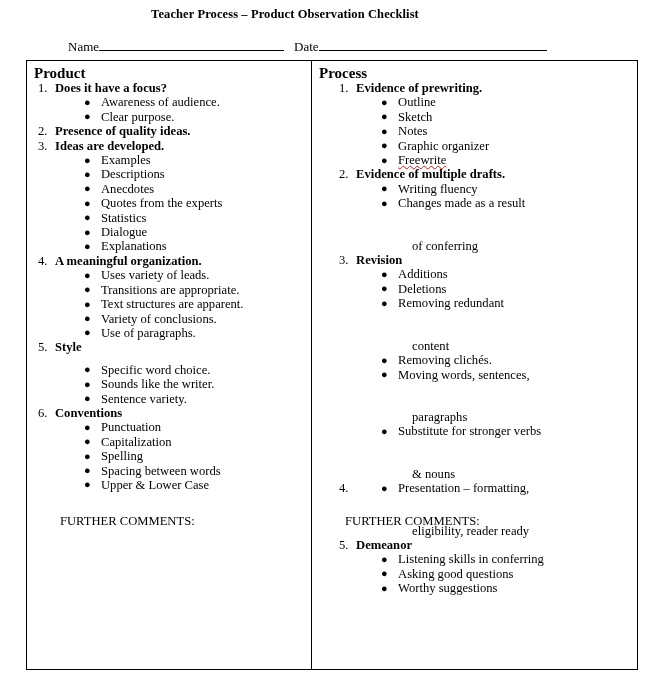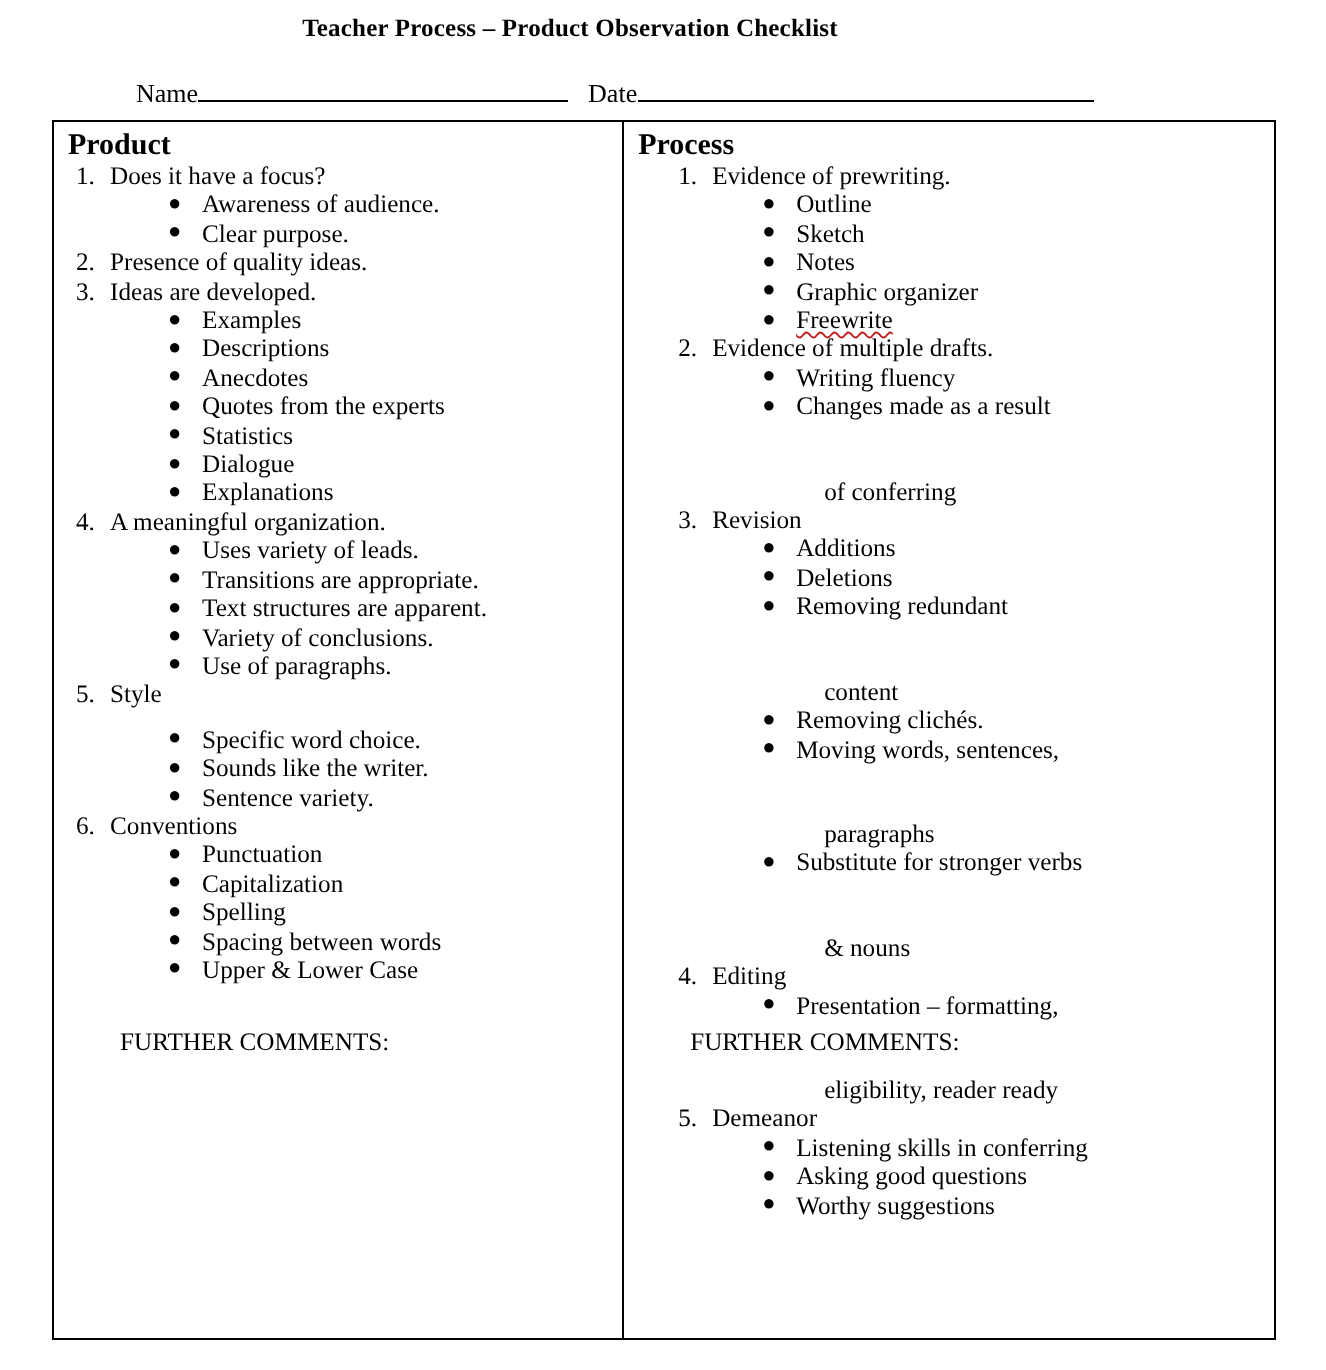--- a/index.html
+++ b/index.html
@@ -101,21 +101,21 @@
   }
   .num-marker {
     position: absolute;
     left: 5px;
     top: 0;
     width: 16px;
   }
   .col-process .num-marker {
     left: 21px;
   }
-  .num-text { display: block; }
+  .num-text { display: block; font-weight: bold; }
 
   ul.bullist {
     list-style: none;
     margin: 0;
     padding: 0;
   }
   ul.bullist > li.bul-item {
     position: relative;
     padding-left: 46px;
     line-height: 14.4px;
@@ -378,21 +378,20 @@
             </li>
             <li class="bul-item">
               <span class="bul-marker">●</span>
               <span class="bul-text">Substitute for stronger verbs</span>
               <span class="bul-cont">&amp; nouns</span>
             </li>
           </ul>
         </li>
         <li class="num-item">
           <span class="num-marker">4.</span>
-          <span class="num-text">Editing</span>
           <ul class="bullist">
             <li class="bul-item">
               <span class="bul-marker">●</span>
               <span class="bul-text">Presentation – formatting,</span>
               <span class="bul-cont">eligibility, reader ready</span>
             </li>
           </ul>
         </li>
         <li class="num-item">
           <span class="num-marker">5.</span>

